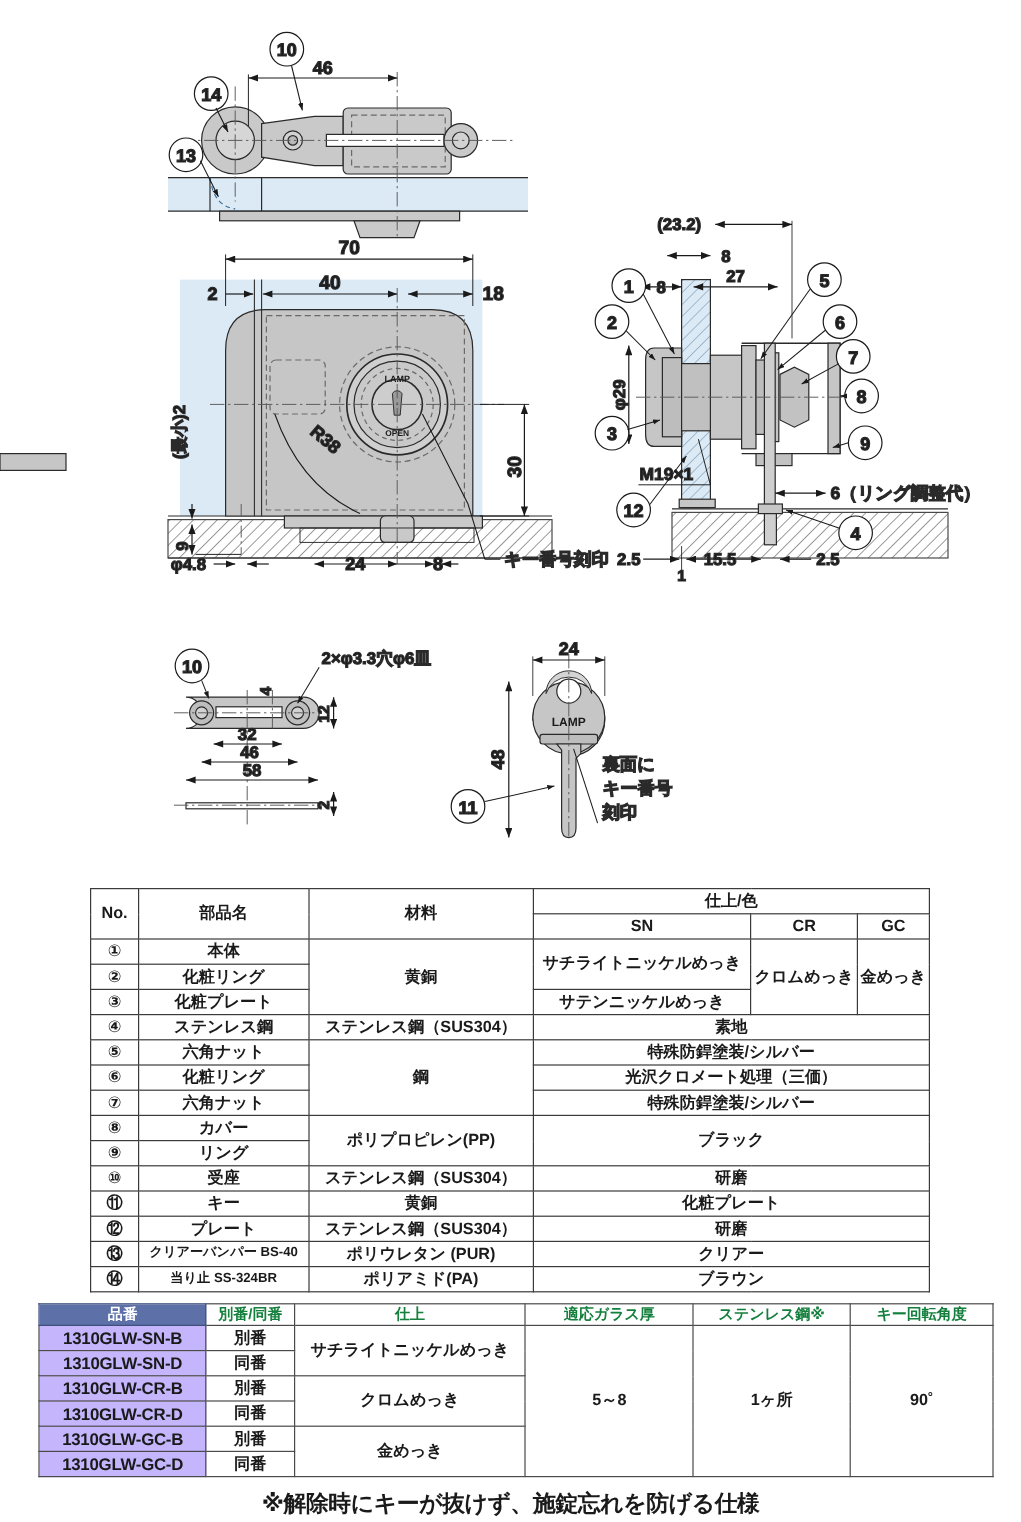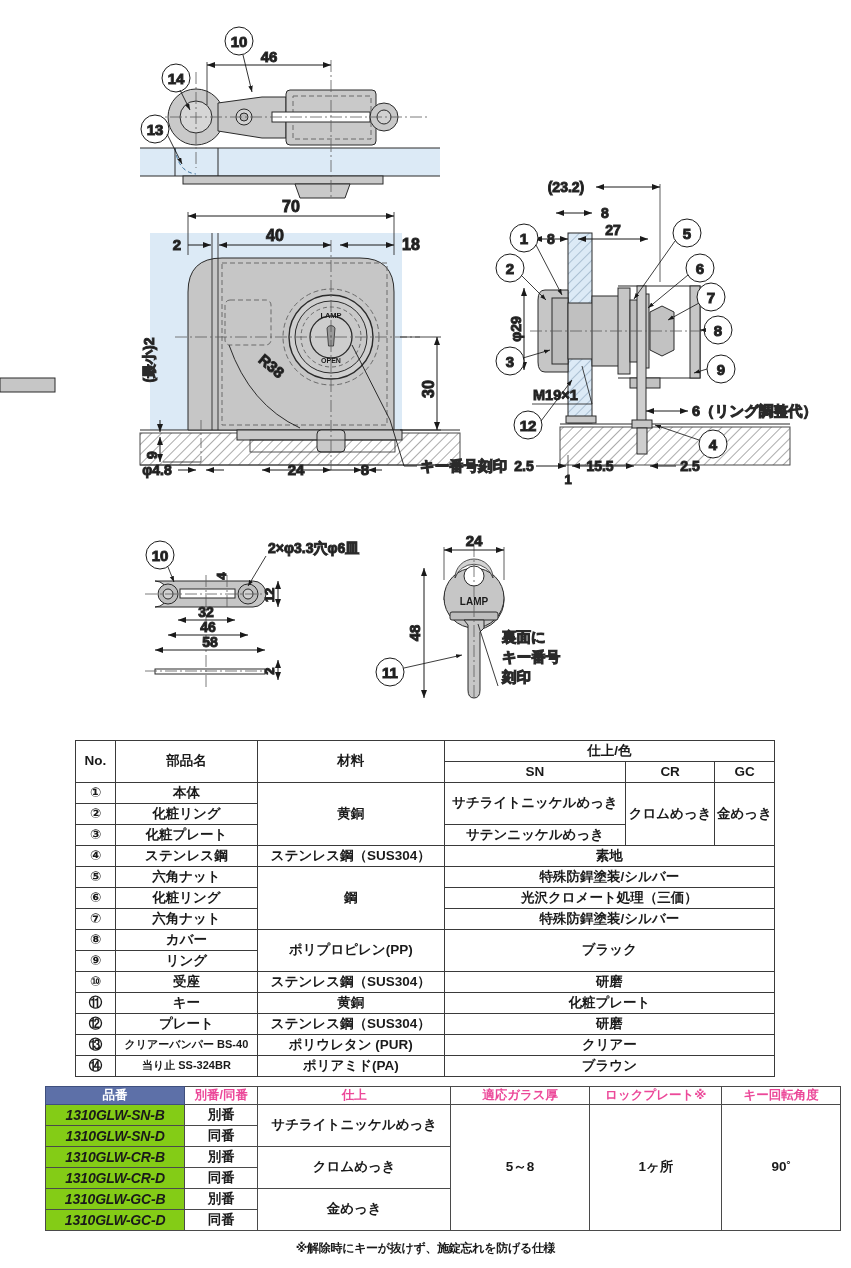--- a/index.html
+++ b/index.html
@@ -16,36 +16,36 @@
   .parts th{font-weight:bold;}
   .parts .c-no{width:43px;}
   .parts .c-name{width:145px;}
   .parts .c-mat{width:192px;}
   .parts .c-sn{width:184px;}
   .parts .c-cr{width:89px;}
   .parts .c-gc{width:47px;}
   .parts .hdr-tall{height:24px;}
   .small{font-size:11px;}
 
-  .prods{position:absolute;left:32px;top:1086px;width:796px;margin-left:13px;}
+  .prods{position:absolute;left:32px;top:1086px;width:796px;}
   .prods td,.prods th{border:1px solid #4a4a4a;text-align:center;
         padding:1px 2px;line-height:1.05;font-weight:bold;color:#1a1a1a;
         height:21px;box-sizing:border-box;white-space:nowrap;font-size:13.5px;}
   .prods thead th{background:#5d70a8;color:#fff;border-color:#3f4f7d;height:18px;font-size:12.5px;}
-  .prods thead th.plain{background:#fff;color:#ec4899;border-color:#4a4a4a;}
-  .prods td.code{background:#84cc16;font-size:14px;letter-spacing:-0.2px;font-style:italic;}
+  .prods thead th.plain{background:#fff;color:#15803d;border-color:#4a4a4a;}
+  .prods td.code{background:#c4b5fd;font-size:14px;letter-spacing:-0.2px;}
   .c-code{width:143px;}
   .c-bt{width:75px;}
   .c-fin{width:195px;}
   .c-gt{width:146px;}
   .c-key{width:135px;}
   .c-ang{width:123px;}
 
   .footnote{position:absolute;left:0;top:1240px;width:851px;text-align:center;
-            font-size:12px;font-weight:bold;color:#1a1a1a;letter-spacing:-0.3px;}
+            font-size:19px;font-weight:bold;color:#1a1a1a;letter-spacing:-0.3px;}
 
   
   text{font-family:"Liberation Sans","DejaVu Sans",sans-serif;fill:#1a1a1a;}
 </style>
 </head>
 <body>
 
 <svg class="dwg" viewBox="0 0 851 730">
   <defs>
     <pattern id="hatch" width="7" height="7" patternUnits="userSpaceOnUse" patternTransform="rotate(45)">
@@ -468,21 +468,21 @@
 </tbody>
   </table>
 
 <table class="prods">
   <thead>
     <tr>
       <th class="c-code">品番</th>
       <th class="c-bt plain">別番/同番</th>
       <th class="c-fin plain">仕上</th>
       <th class="c-gt plain">適応ガラス厚</th>
-      <th class="c-key plain">ロックプレート※</th>
+      <th class="c-key plain">ステンレス鋼※</th>
       <th class="c-ang plain">キー回転角度</th>
     </tr>
   </thead>
   <tbody>
     <tr>
       <td class="code">1310GLW-SN-B</td>
       <td>別番</td>
       <td rowspan="2">サチライトニッケルめっき</td>
       <td rowspan="6">5～8</td>
       <td rowspan="6">1ヶ所</td>

